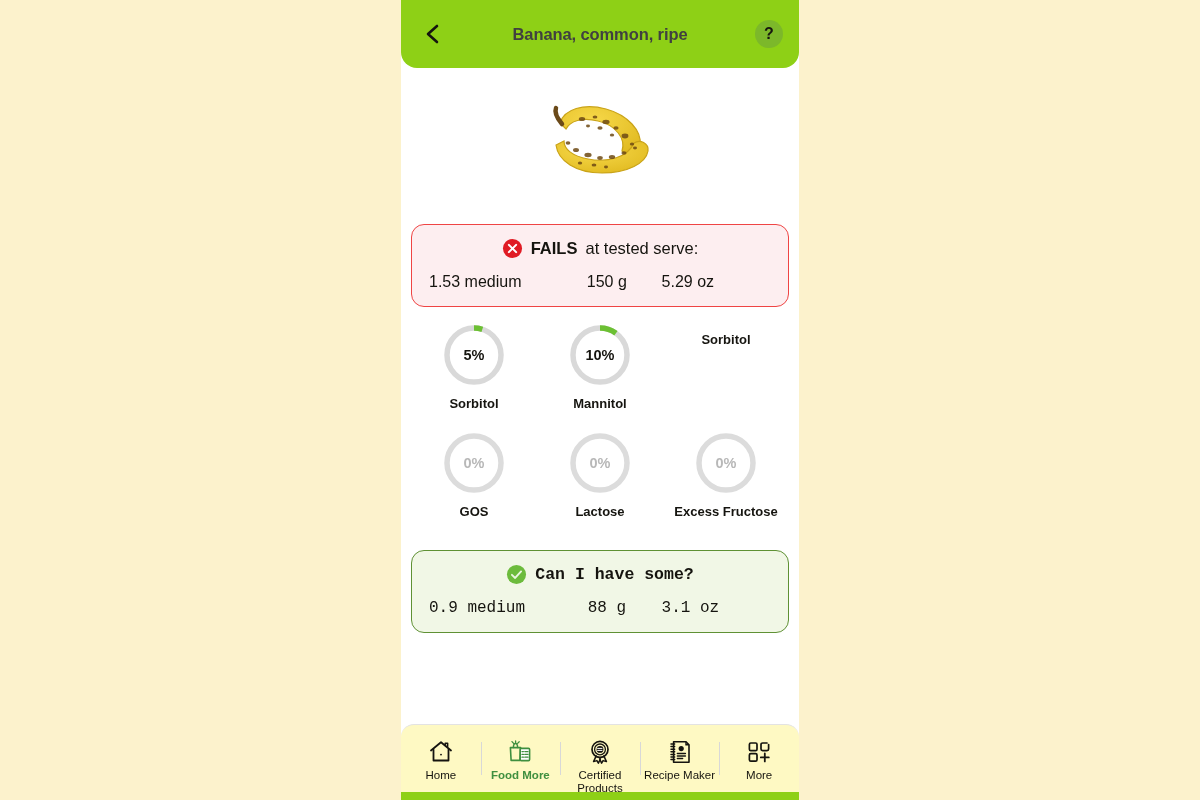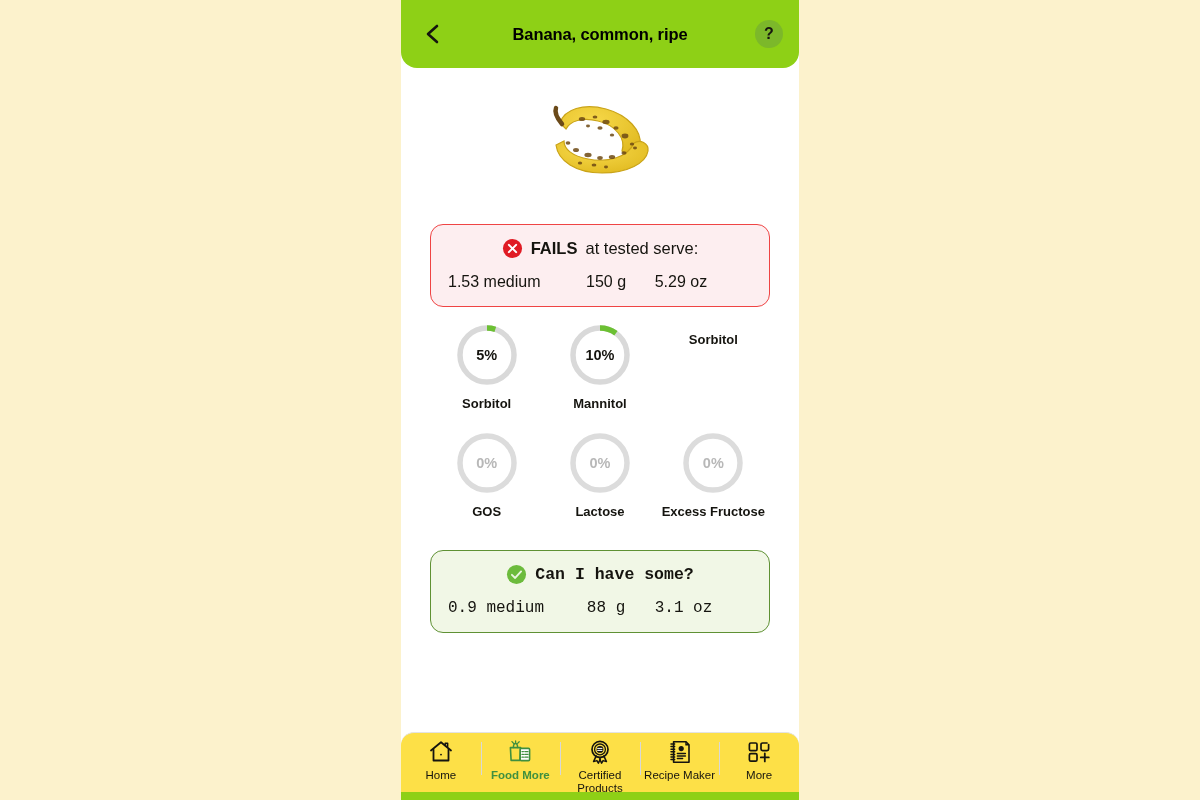--- a/index.html
+++ b/index.html
@@ -35,39 +35,39 @@
     width: 36px; height: 36px;
     display: flex; align-items: center; justify-content: center;
     cursor: pointer;
   }
   .back-btn svg { display:block; }
   .header-title {
     flex: 1;
     text-align: center;
     font-size: 16.5px;
     font-weight: bold;
-    color: #000000;
+    color: #404040;
     letter-spacing: -0.1px;
     padding: 0 72px;
   }
   .help-btn {
     position: absolute; right: 16px; top: 50%; transform: translateY(-50%);
     width: 28px; height: 28px; border-radius: 50%;
     background: #7cb82a;
     display: flex; align-items: center; justify-content: center;
     font-size: 16px; font-weight: bold; color: #16150f;
     cursor: pointer; line-height: 1;
   }
 
   
   .content {
     flex: 1 1 auto;
     background: #ffffff;
     position: relative;
-    padding: 0 29px;
+    padding: 0 10px;
   }
 
   
   .hero {
     height: 135px;
     display: flex; align-items: center; justify-content: center;
     margin-top: 5px;
   }
   .hero svg { display:block; }
 
@@ -119,27 +119,27 @@
   .gauge-label {
     margin-top: 9px;
     font-size: 13px; color: #15140f; font-weight: bold;
     text-align: center; line-height: 1.18;
   }
   .gauge-row-2 { margin-top: 20px; }
 
   
   .bottom-nav {
     flex: 0 0 auto;
-    height: 60px;
-    background: #fde047;
+    height: 68px;
+    background: #fef9c3;
     border-top: 1px solid #e3e3e3;
     border-top-left-radius: 13px;
     border-top-right-radius: 13px;
     display: flex; align-items: flex-start;
-    padding-top: 6px;
+    padding-top: 14px;
   }
   .nav-item {
     flex: 1 1 0;
     display: flex; flex-direction: column; align-items: center;
     gap: 4px;
     position: relative;
     cursor: pointer;
     padding: 0 2px;
   }
   .nav-item + .nav-item::before {

